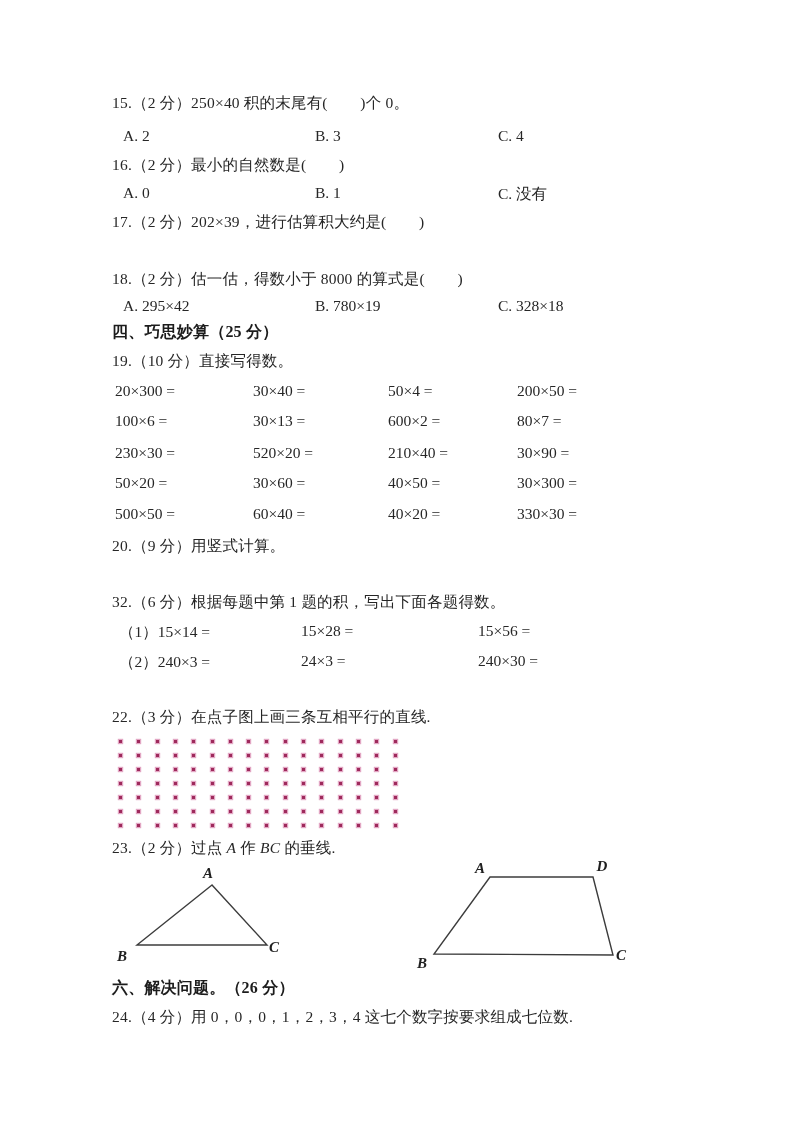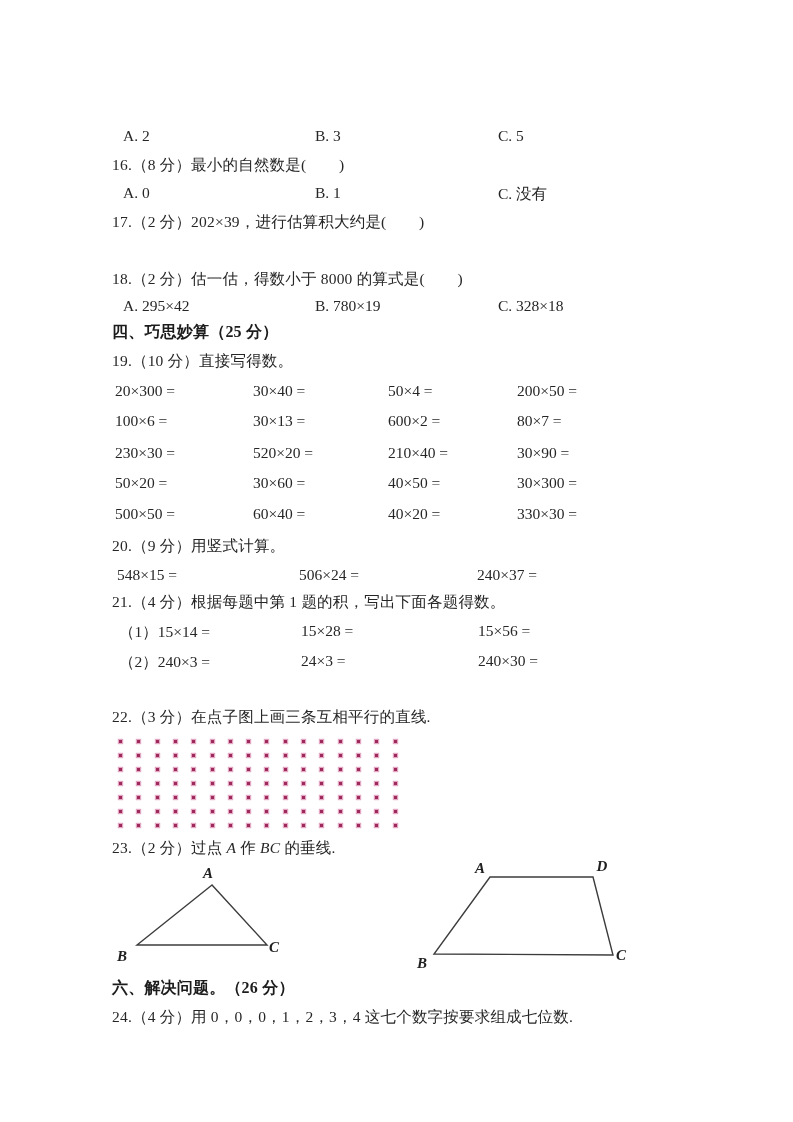--- a/index.html
+++ b/index.html
@@ -23,27 +23,28 @@
   .dot{position:absolute;width:3px;height:3px;background:#9e2a5c;box-shadow:0 0 0 1.2px #e2a6c3;}
   .fig{position:absolute;}
   .fig text{font-family:"Liberation Serif","DejaVu Serif",serif;font-style:italic;font-weight:bold;font-size:15px;fill:#1f1f1f;}
   .ital{font-style:italic;font-family:"Liberation Serif","DejaVu Serif",serif;}
 </style>
 </head>
 <body>
 
 <div class="page">
 
+  <div class="line" style="top:94px">15.（2 分）250×40 积的末尾有(        )个 0。</div>
   <div class="rowline" style="top:127px">
     <span class="opt optA">A. 2</span>
     <span class="opt optB">B. 3</span>
-    <span class="opt optC">C. 5</span>
-  </div>
-
-  <div class="line" style="top:156px">16.（8 分）最小的自然数是(        )</div>
+    <span class="opt optC">C. 4</span>
+  </div>
+
+  <div class="line" style="top:156px">16.（2 分）最小的自然数是(        )</div>
   <div class="rowline" style="top:184px">
     <span class="opt optA">A. 0</span>
     <span class="opt optB">B. 1</span>
     <span class="opt optC">C. 没有</span>
   </div>
 
   <div class="line" style="top:213px">17.（2 分）202×39，进行估算积大约是(        )</div>
 
   <div class="line" style="top:270px">18.（2 分）估一估，得数小于 8000 的算式是(        )</div>
   <div class="rowline" style="top:297px">
@@ -80,27 +81,22 @@
     <span class="cell g4">30×300 =</span>
   </div>
   <div class="rowline" style="top:505px">
     <span class="cell g1">500×50 =</span>
     <span class="cell g2">60×40 =</span>
     <span class="cell g3">40×20 =</span>
     <span class="cell g4">330×30 =</span>
   </div>
 
   <div class="line" style="top:537px">20.（9 分）用竖式计算。</div>
-  <div class="rowline" style="top:566px">
-    <span class="cell v1">548×15 =</span>
-    <span class="cell v2">506×24 =</span>
-    <span class="cell v3">240×37 =</span>
-  </div>
-
-  <div class="line" style="top:593px">21.（4 分）根据每题中第 1 题的积，写出下面各题得数。</div>
+
+  <div class="line" style="top:593px">32.（6 分）根据每题中第 1 题的积，写出下面各题得数。</div>
   <div class="rowline" style="top:622px">
     <span class="cell w1">（1）15×14 =</span>
     <span class="cell w2">15×28 =</span>
     <span class="cell w3">15×56 =</span>
   </div>
   <div class="rowline" style="top:652px">
     <span class="cell w1">（2）240×3 =</span>
     <span class="cell w2">24×3 =</span>
     <span class="cell w3">240×30 =</span>
   </div>

